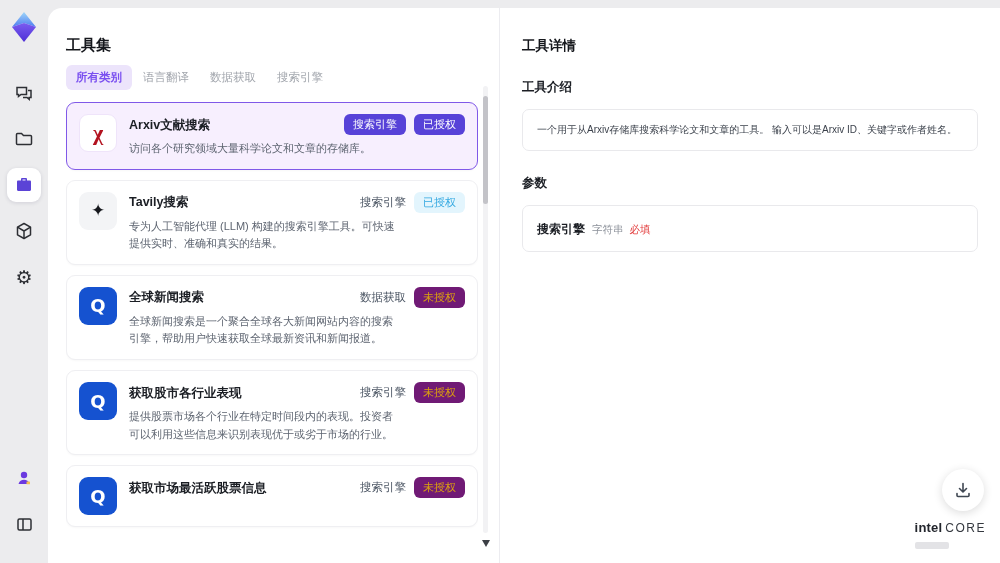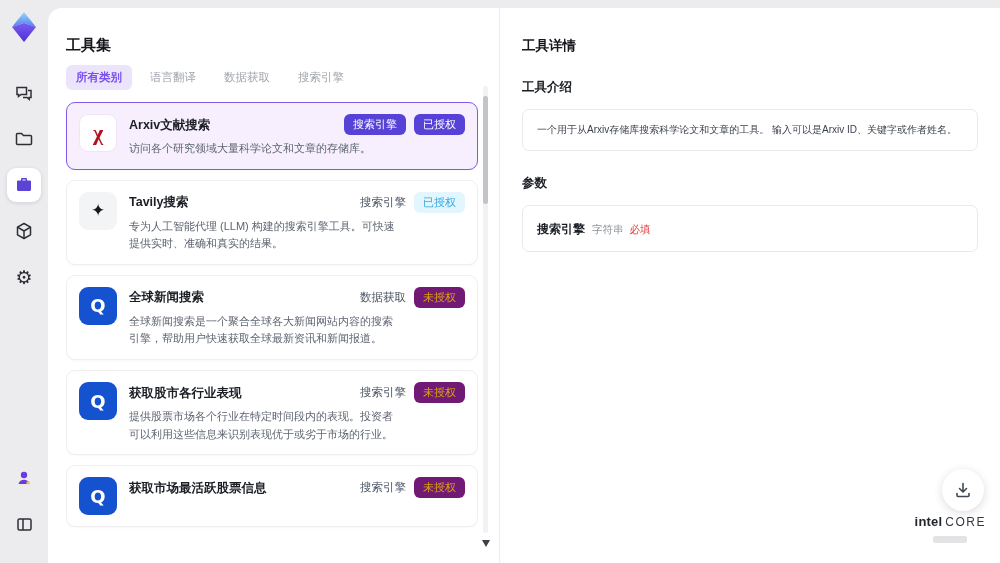--- a/index.html
+++ b/index.html
@@ -18,21 +18,21 @@
   .gear-glyph{font-size:19px;line-height:1;color:#2d2f34;font-family:"DejaVu Sans",sans-serif}
 
   
   .main{position:absolute;left:48px;top:8px;right:0;bottom:0;background:#fff;
     border-top-left-radius:14px;display:flex;overflow:hidden}
 
   
   .list-col{width:452px;flex:none;border-right:1px solid #ececf0;position:relative;
     padding:18px 0 0 18px;}
   .list-title{font-size:15px;font-weight:bold;color:#15171c}
-  .tabs{display:flex;gap:8px;}
+  .tabs{display:flex;gap:1px;}
   .tab{border:none;background:transparent;font-size:11.5px;color:#a2a6ad;padding:5px 10px;
     border-radius:6px;cursor:pointer;font-family:inherit}
   .tab.active{background:#ece4fb;color:#7a4ff0;font-weight:bold}
   .cards{margin-top:12px;width:412px;height:calc(100% - 80px);overflow:hidden}
 
   .card{display:flex;gap:12px;background:#fff;border:1px solid #efeff2;border-radius:9px;
     padding:11px 12px;margin-bottom:10px;cursor:pointer;box-shadow:0 1px 2px rgba(0,0,0,.03)}
   .card.selected{background:#f7effe;border:1.5px solid #8059e8}
   .tile{width:38px;height:38px;border-radius:9px;flex:none;display:flex;align-items:center;
     justify-content:center}
@@ -70,21 +70,21 @@
   .intro-text{font-size:10px;color:#3c424c;white-space:nowrap;overflow:hidden}
   .param-name{font-size:12px;font-weight:bold;color:#1b1e24}
   .param-type{font-size:10.5px;color:#8b9099;margin-left:7px}
   .param-req{font-size:10.5px;color:#e23c3c;margin-left:6px}
   .param-desc{font-size:11px;color:#4b5563;margin-top:9px}
 
   
   .fab{position:absolute;right:16px;bottom:52px;width:42px;height:42px;border-radius:50%;
     background:#fff;box-shadow:0 2px 10px rgba(0,0,0,.14);display:flex;align-items:center;
     justify-content:center;cursor:pointer;border:none}
-  .brand{position:absolute;right:14px;bottom:16px;text-align:center;line-height:1.1}
+  .brand{position:absolute;right:14px;bottom:10px;text-align:left;line-height:1.1}
   .brand .b1{font-size:13px;font-weight:bold;color:#22252c;letter-spacing:.2px}
   .brand .b2{font-size:12px;font-weight:normal;color:#34383f;letter-spacing:1.5px;margin-left:3px}
   .brand .ultra-mark{display:inline-block;width:34px;height:7px;background:#e3e3e6;
     border-radius:2px;margin-top:3px}
 </style>
 </head>
 <body>
 
 <nav class="rail">
   <svg class="logo" viewBox="0 0 28 30">

